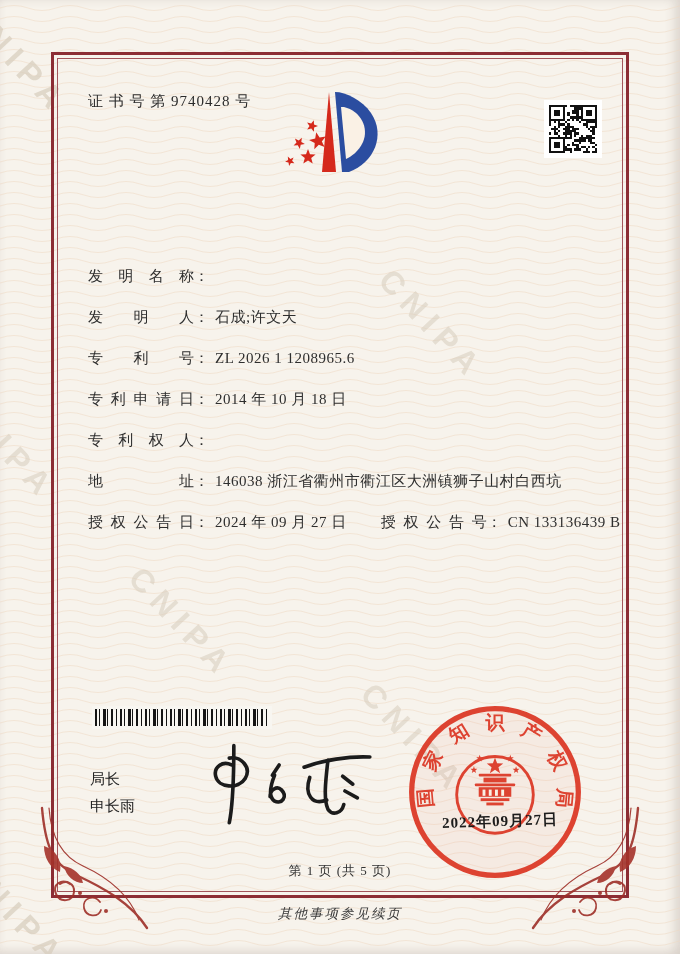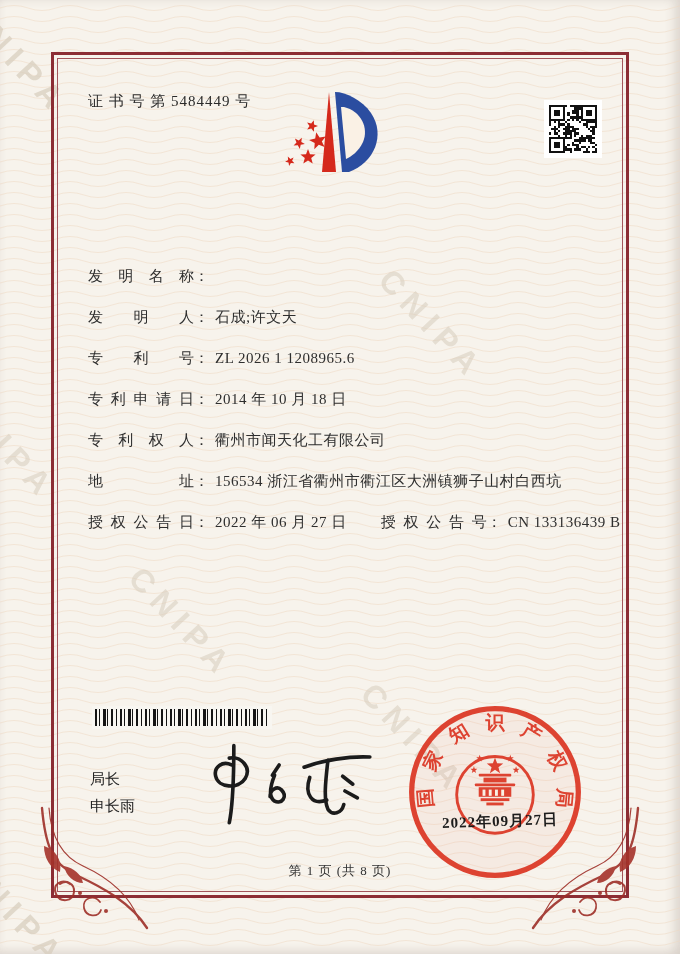--- a/index.html
+++ b/index.html
@@ -161,21 +161,21 @@
       <div class="wm" style="left: -30px; top: 382px; opacity: 0.55;">CNIPA</div>
       <div class="wm" style="left: 148px; top: 560px; opacity: 0.55;">CNIPA</div>
       <div class="wm" style="left: 380px; top: 676px; opacity: 0.55;">CNIPA</div>
       <div class="wm" style="left: -20px; top: 850px; opacity: 0.7;">CNIPA</div>
     </div>
 
   <div class="frame">
     <div class="frame-inner"></div>
   </div>
 
-  <div class="cert-no">证 书 号 第 5484449 号</div>
+  <div class="cert-no">证 书 号 第 9740428 号</div>
 
   <svg class="logo" width="132" height="94" viewBox="0 0 132 94">
     <polygon points="57,8 50,88 64,88" fill="#d5291c"></polygon>
     <path d="M63,8 L70,88 L77,88 C102,79 114,51 99,29 C90,16 74,8 63,8 Z" fill="#2b4da0"></path>
     <path d="M72,23 C89,27 97,44 91,58 C87,67 79,73 74,75 L69,23 Z" fill="#faf1e5"></path>
     <g id="logo-stars" fill="#d5291c">
         <polygon points="41.8,36.3 42.0,40.5 46.0,41.9 42.1,43.5 41.9,47.7 39.3,44.4 35.2,45.6 37.5,42.0 35.1,38.5 39.2,39.6"></polygon>
         <polygon points="44.2,48.2 47.6,53.6 53.8,52.6 49.8,57.4 52.6,63.1 46.8,60.7 42.3,65.2 42.7,58.9 37.1,56.0 43.2,54.4"></polygon>
         <polygon points="29.9,53.7 29.3,57.9 32.9,60.1 28.7,60.8 27.8,65.0 25.8,61.2 21.6,61.6 24.5,58.5 22.9,54.6 26.7,56.5"></polygon>
         <polygon points="36.0,65.0 38.0,70.3 43.6,70.5 39.2,74.0 40.7,79.5 36.0,76.4 31.3,79.5 32.8,74.0 28.4,70.5 34.0,70.3"></polygon>
@@ -668,40 +668,39 @@
         <span class="fvalue">2014 年 10 月 18 日</span>
       </div>
       <div class="frow">
         <span class="jchars">
           <span>专</span>
           <span>利</span>
           <span>权</span>
           <span>人</span>
         </span>
         <span class="colon">：</span>
-        <span class="fvalue">衢州市闻天化工有限公司</span>
       </div>
       <div class="frow">
         <span class="jchars">
           <span>地</span>
           <span>址</span>
         </span>
         <span class="colon">：</span>
-        <span class="fvalue">156534 浙江省衢州市衢江区大洲镇狮子山村白西坑</span>
+        <span class="fvalue">146038 浙江省衢州市衢江区大洲镇狮子山村白西坑</span>
       </div>
       <div class="frow" id="grant-row">
       <span class="jchars">
           <span>授</span>
           <span>权</span>
           <span>公</span>
           <span>告</span>
           <span>日</span>
         </span>
         <span class="colon">：</span>
-        <span class="fvalue">2022 年 06 月 27 日</span>
+        <span class="fvalue">2024 年 09 月 27 日</span>
       <span class="grant-second">
         <span class="jchars">
             <span>授</span>
             <span>权</span>
             <span>公</span>
             <span>告</span>
             <span>号</span>
           </span>
           <span class="colon">：</span>
           <span class="fvalue">CN 133136439 B</span>
@@ -757,21 +756,22 @@
       <rect x="82" y="92.5" width="3" height="6.5" fill="#faf1e5"></rect>
       <rect x="88.5" y="92.5" width="3" height="6.5" fill="#faf1e5"></rect>
       <rect x="95" y="92.5" width="3" height="6.5" fill="#faf1e5"></rect>
       <rect x="101.5" y="92.5" width="3" height="6.5" fill="#faf1e5"></rect>
       <rect x="80" y="101.5" width="30" height="3"></rect>
       <rect x="86" y="106" width="18" height="3"></rect>
     </g>
   </svg>
   <div class="seal-date">2022年09月27日</div>
 
-  <div class="page-no">第 1 页 (共 8 页)</div>
+  <div class="page-no">第 1 页 (共 5 页)</div>
+  <div class="note">其他事项参见续页</div>
 
   <svg class="ornament orn-left" width="125" height="125" viewBox="0 0 125 125" stroke="#9e2f28" fill="none" stroke-linecap="round">
     <path d="M8,2 C11,36 17,58 42,69 C70,82 97,97 113,122" stroke-width="2.4"></path>
     <path d="M15,2 C17,30 27,50 49,60 C73,71 95,88 105,114" stroke-width="1.2"></path>
     <path d="M36,78 c-8,-6 -18,0 -14,10 c4,9 17,8 18,-2 c1,-8 -8,-13 -14,-8" stroke-width="2"></path>
     <path d="M66,96 c-6,-8 -18,-4 -16,6 c2,9 14,10 17,2" stroke-width="1.8"></path>
     <path d="M10,40 c12,4 18,14 16,26 c-10,-4 -16,-14 -16,-26 Z" fill="#a5332b" stroke="none"></path>
     <path d="M30,60 c10,2 17,8 19,17 c-9,0 -17,-7 -19,-17 Z" fill="#a5332b" stroke="none"></path>
     <circle cx="46" cy="87" r="2" fill="#9e2f28" stroke="none"></circle>
     <circle cx="72" cy="105" r="2" fill="#9e2f28" stroke="none"></circle>

